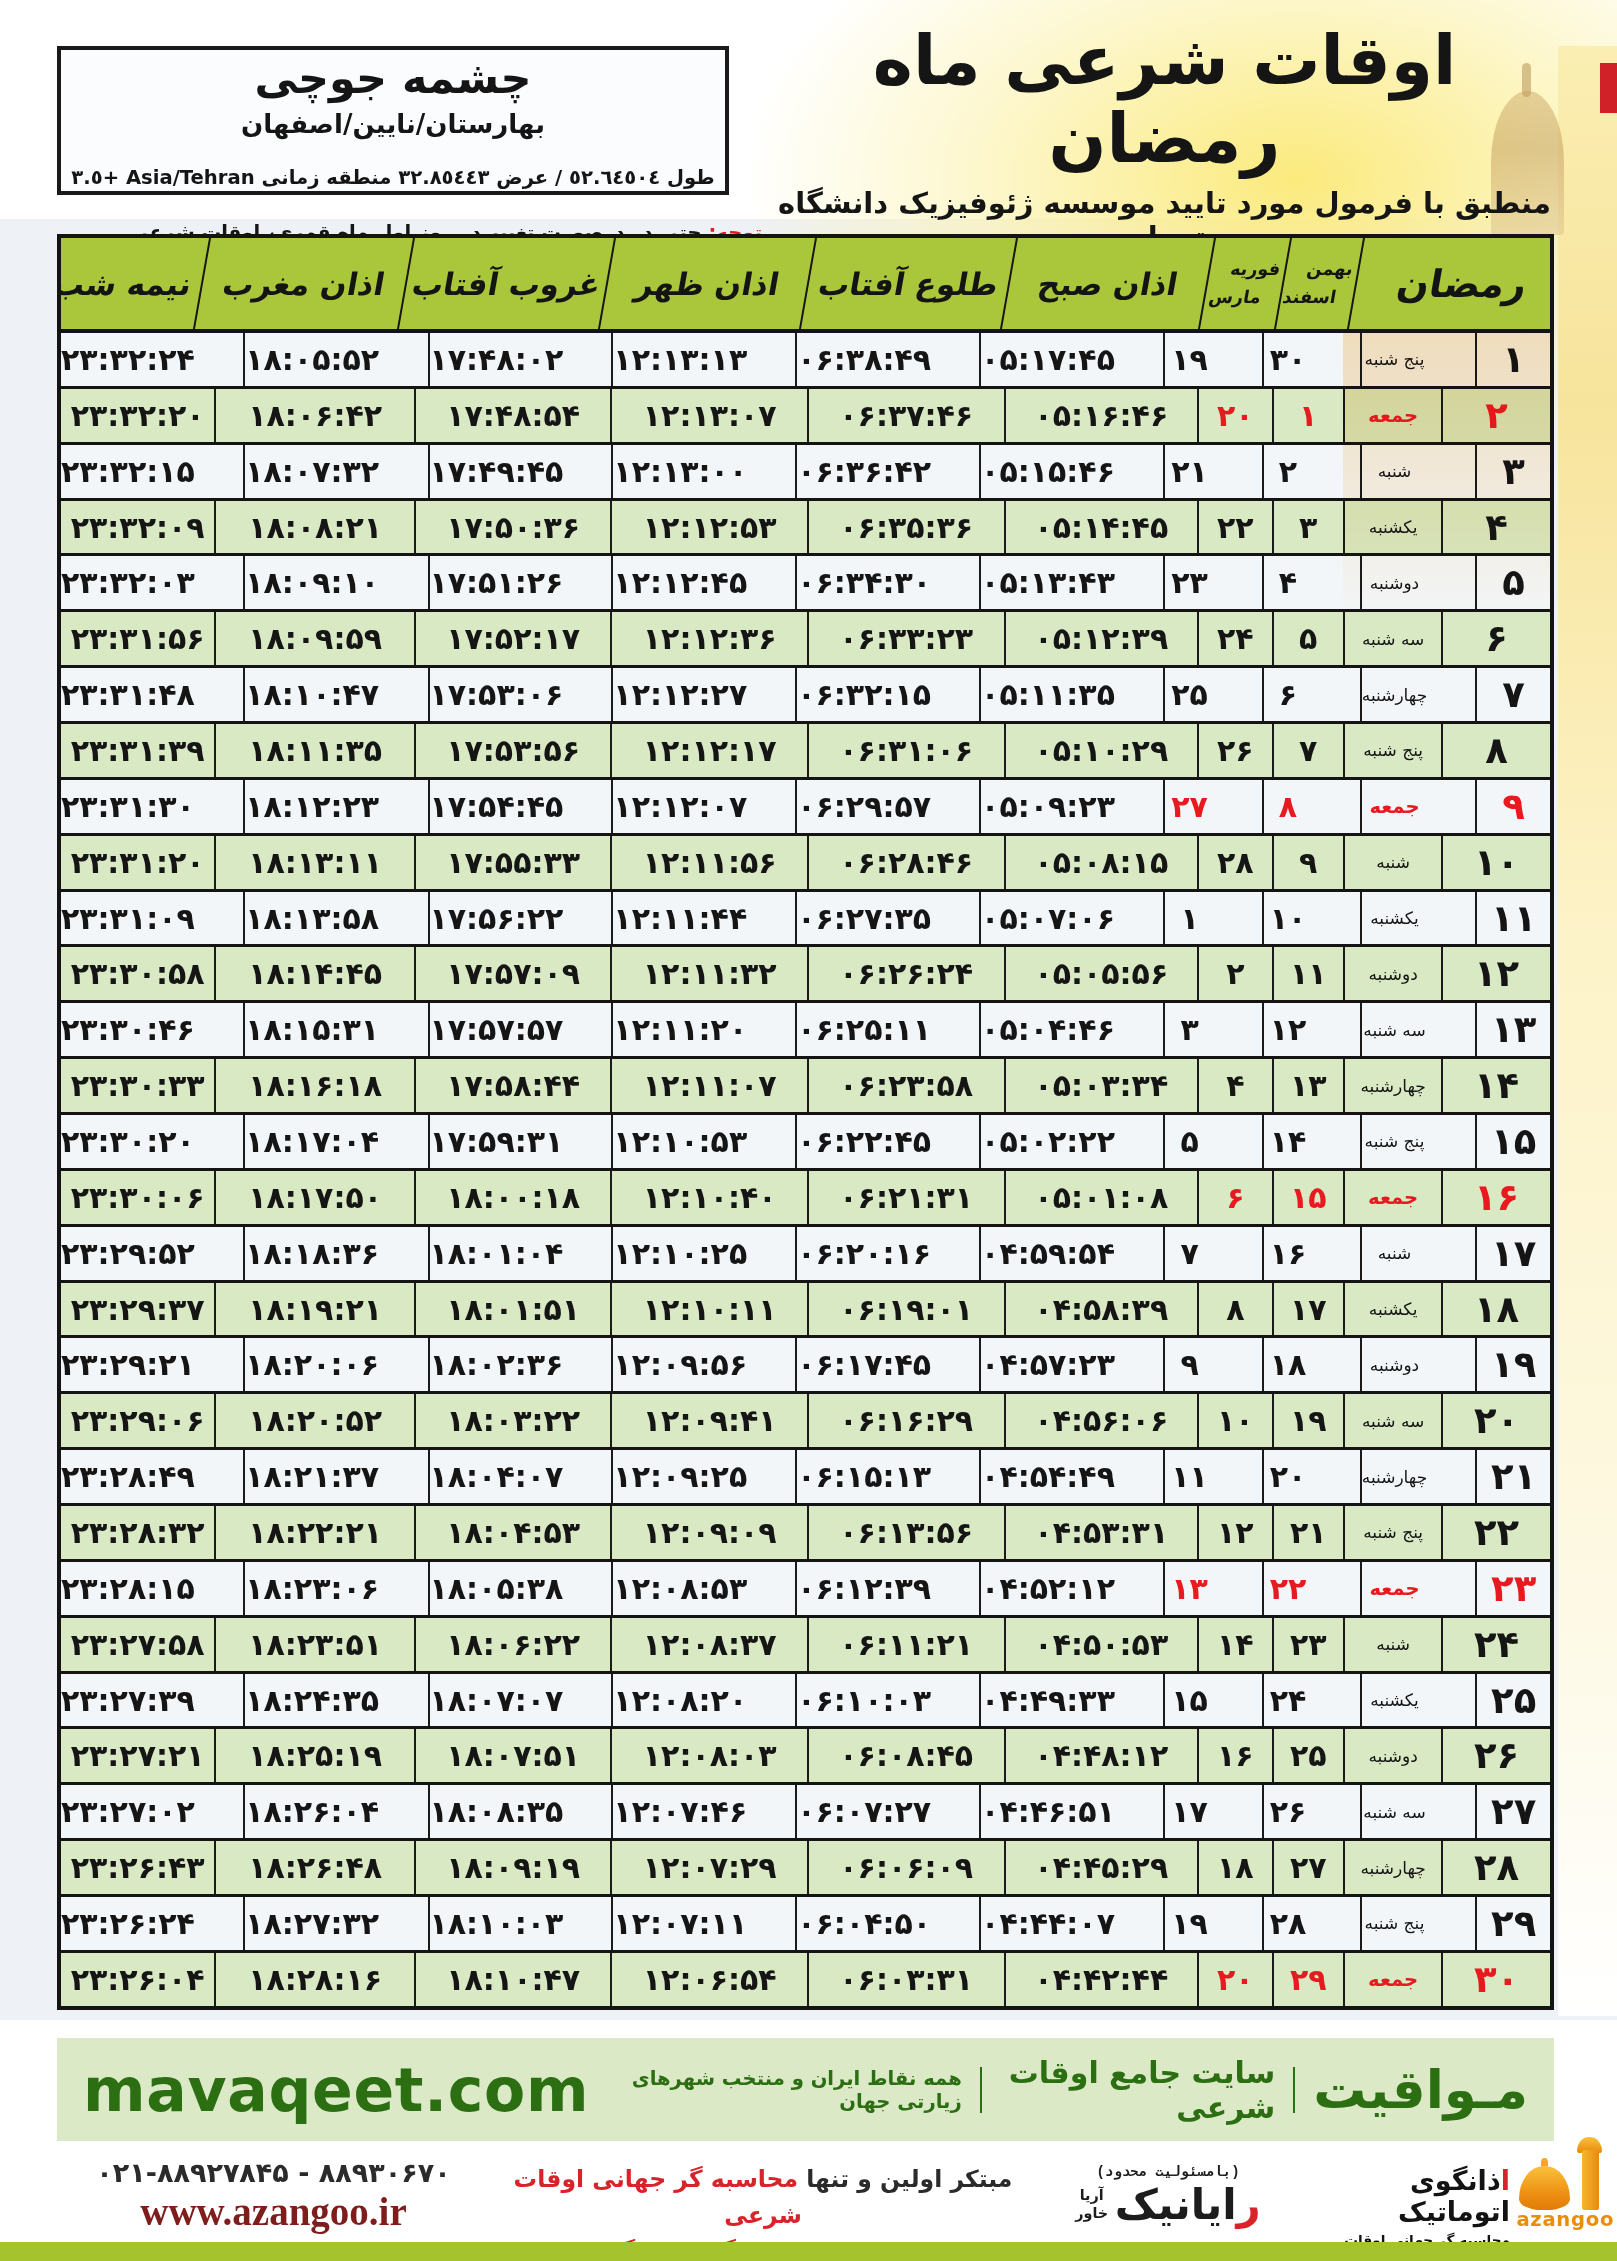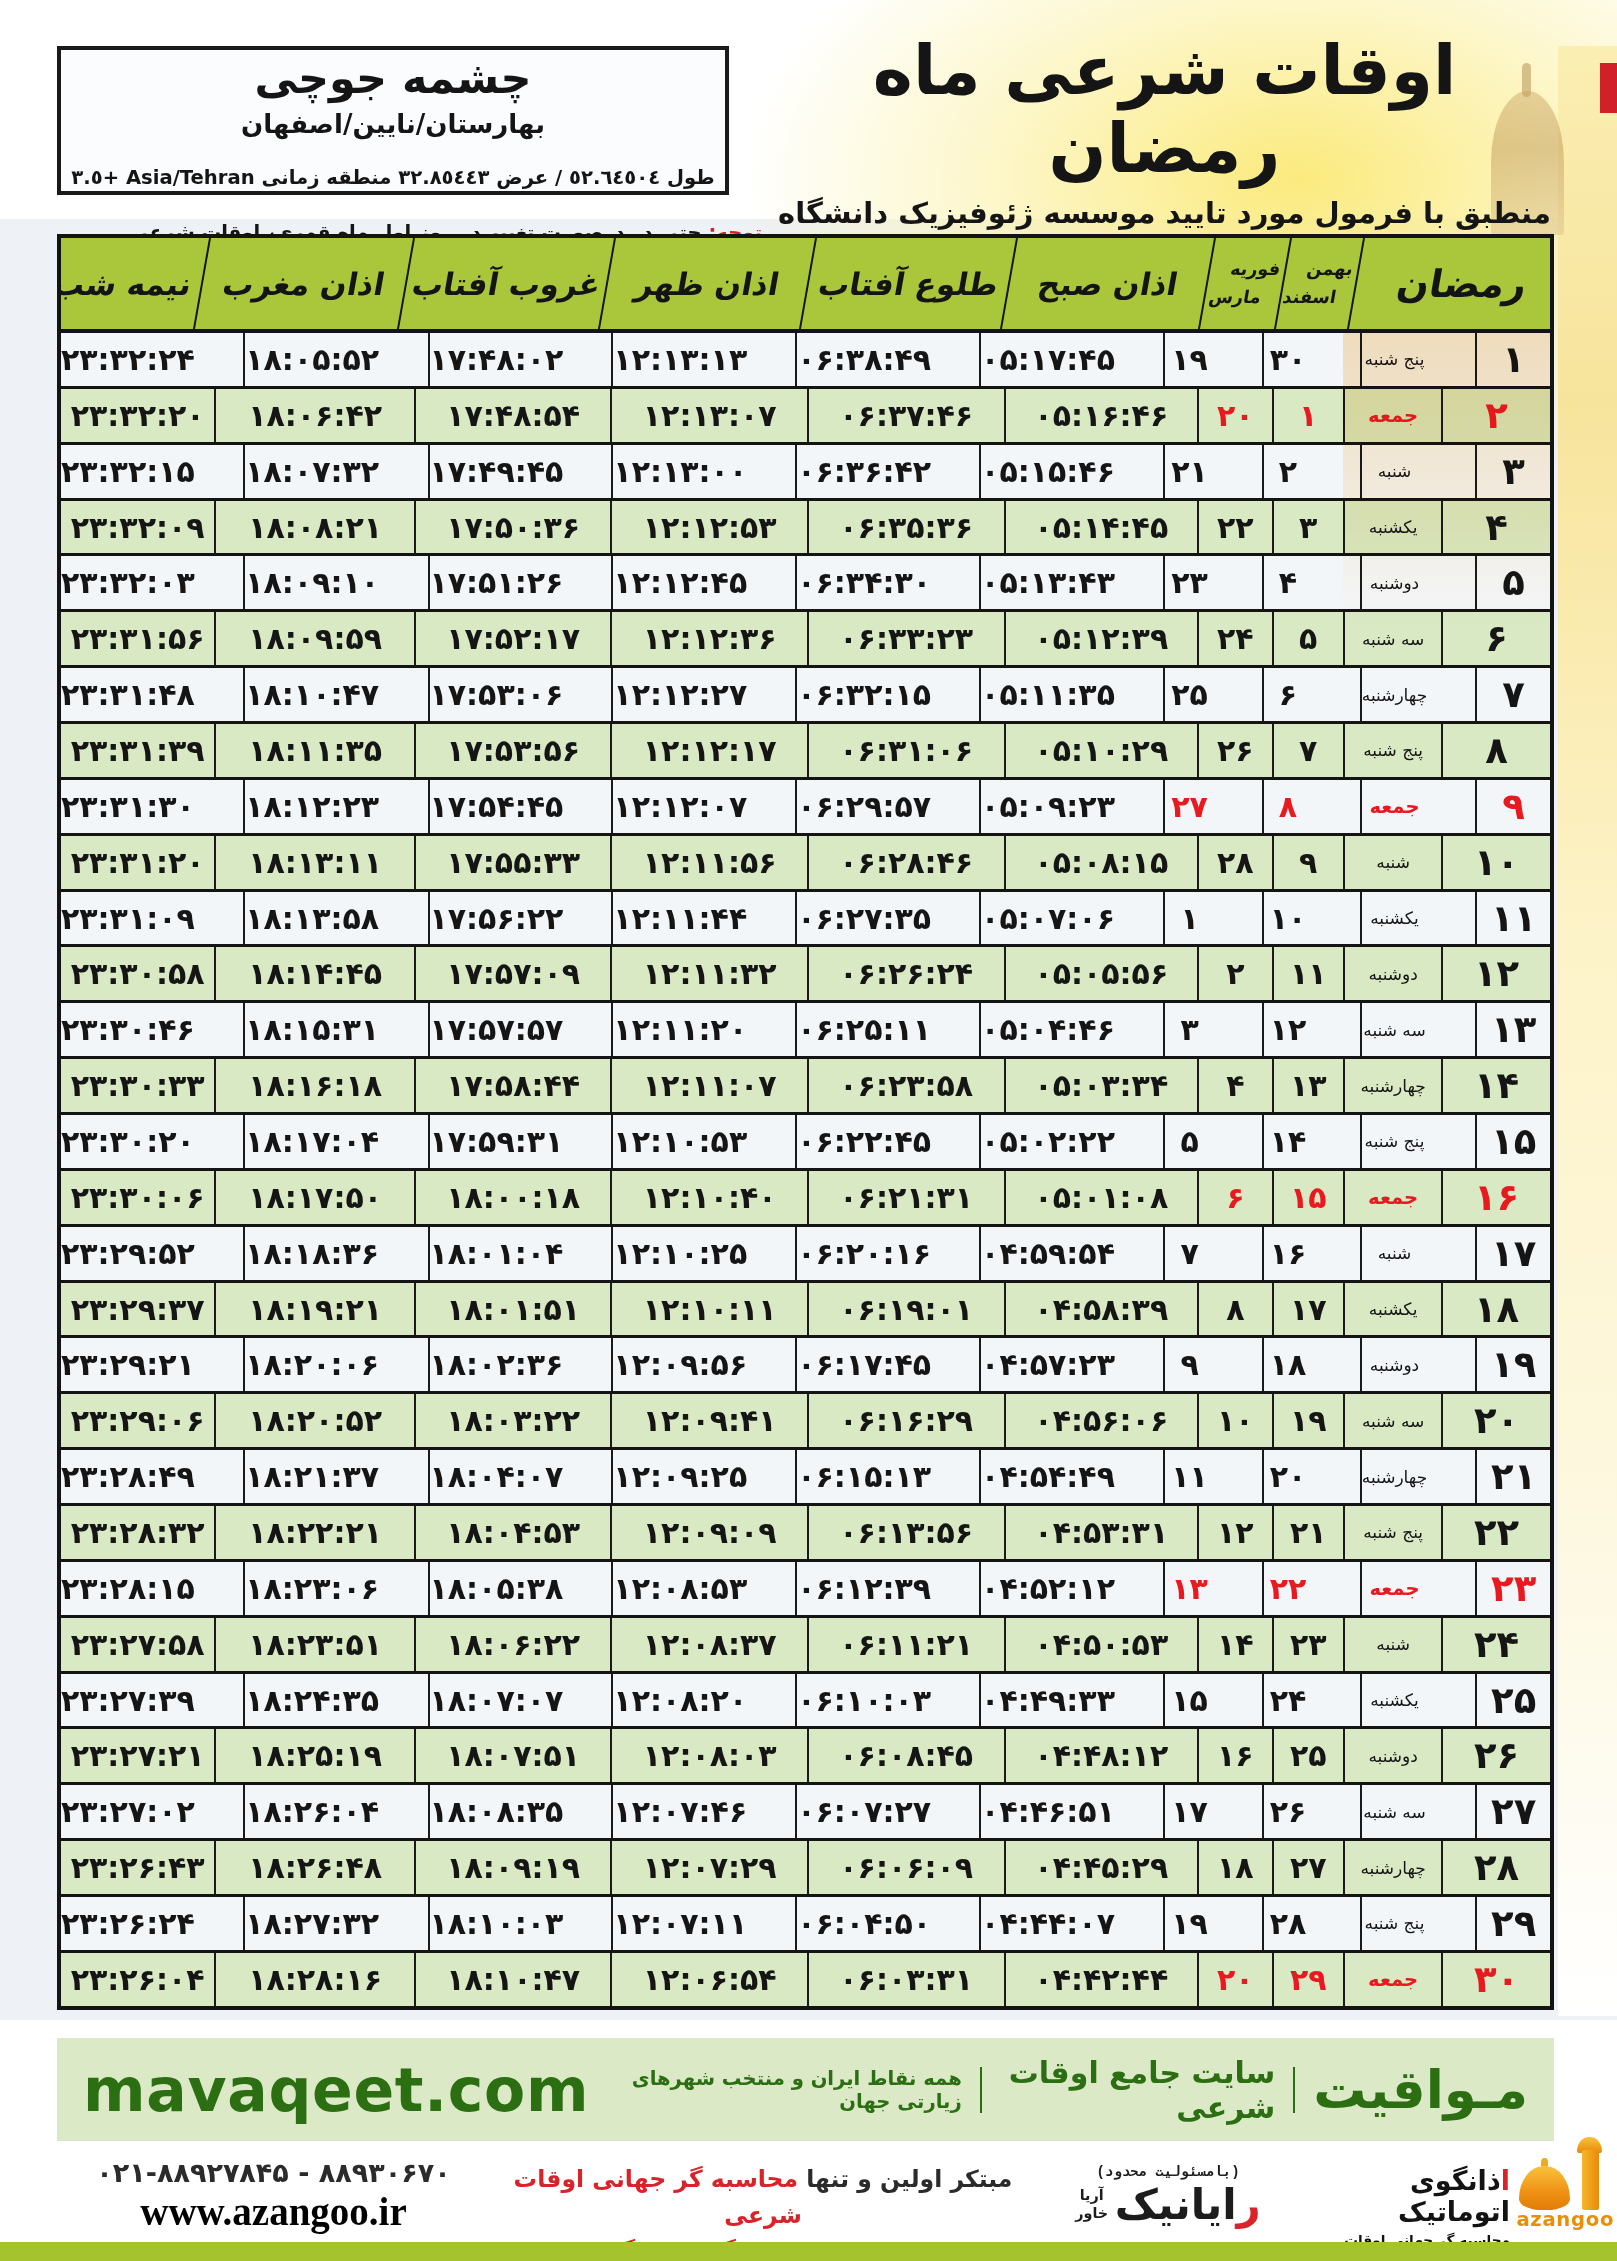--- a/index.html
+++ b/index.html
@@ -21,21 +21,21 @@
     border-radius:37px 37px 3.9px 3.9px / 72px 72px 3.9px 3.9px;}
   #art-spire{left:1522px;top:63px;width:9px;height:34px;z-index:1;opacity:.5;background:#b08a4c;border-radius:4.6px;}
   #red-chip{left:1600px;top:63px;width:18px;height:50px;background:#cf2127;z-index:2;}
   
   #loc-box{left:57px;top:46px;width:672px;height:149px;z-index:3;
     border:4.6px solid #1a1a1a;background:rgba(250,252,254,.96);box-sizing:border-box;
     display:flex;flex-direction:column;align-items:center;justify-content:center;gap:6.5px;}
   #loc-title{font-size:43px;font-weight:700;}
   #loc-sub{font-size:26px;font-weight:700;}
   #loc-coords{font-size:19.6px;font-weight:700;margin-top:20px;}
-  #title-block{left:750px;top:32px;width:829px;z-index:3;text-align:center;direction:rtl;}
+  #title-block{left:750px;top:22px;width:829px;z-index:3;text-align:center;direction:rtl;}
   #main-title{font-size:68px;font-weight:700;line-height:1.15;}
   #main-sub{font-size:29px;font-weight:700;margin-top:8px;}
   #main-years{font-size:25px;font-weight:400;margin-top:14.4px;}
   #note{left:57px;top:198px;width:705px;z-index:3;direction:rtl;font-size:19.6px;font-weight:700;margin-top:23px;}
   #note .red{color:#e81a20;}
   
   #tbl{left:57px;top:234px;width:1497px;height:1776px;z-index:3;
     border:4.6px solid #141414;box-sizing:border-box;background:#f3f6f8;
     display:flex;flex-direction:column;}
   #thead{height:91px;flex:0 0 91px;background:#aac63a;border-bottom:4.6px solid #141414;
@@ -76,21 +76,21 @@
     color:#2c6e12;}
   #band .brand{font-size:53px;font-weight:700;}
   #band .vsep{width:2.6px;height:46px;background:#2c6e12;}
   #band .tag1{font-size:30px;font-weight:700;}
   #band .tag2{font-size:19.6px;font-weight:700;}
   #band .spacer{flex:1;}
   #band .domain{font-size:60px;font-weight:700;direction:ltr;letter-spacing:0.7px;}
   
   #contact{left:91px;top:2157px;width:365px;z-index:3;text-align:center;}
   #phone{font-size:27px;font-weight:700;color:#2b2b2b;direction:ltr;}
-  #site{font-size:39px;font-weight:700;font-family:"Liberation Serif",serif;color:#000000;margin-top:1.3px;}
+  #site{font-size:39px;font-weight:700;font-family:"Liberation Serif",serif;color:#7f1d1d;margin-top:1.3px;}
   #promo{left:489px;top:2161px;width:548px;z-index:3;direction:rtl;text-align:center;
     font-size:23.5px;font-weight:700;line-height:1.55;color:#2b2b2b;}
   #promo .red{color:#d8232a;}
   #rayanik{left:1044px;top:2163px;width:248px;z-index:3;direction:rtl;text-align:center;color:#1c1c1c;}
   #rayanik .small-note{font-size:14px;font-weight:700;font-family:Liberation Mono, monospace;}
   #rayanik .main-row{display:flex;direction:rtl;align-items:center;justify-content:center;gap:6.5px;}
   #rayanik .main{font-size:42px;font-weight:700;}
   #rayanik .main .red{color:#d8232a;}
   #rayanik .stack{display:flex;flex-direction:column;font-size:14.4px;font-weight:700;line-height:1.2;}
   #azangoo{left:1331px;top:2148px;width:274px;z-index:3;display:flex;direction:ltr;justify-content:flex-end;gap:9px;}

